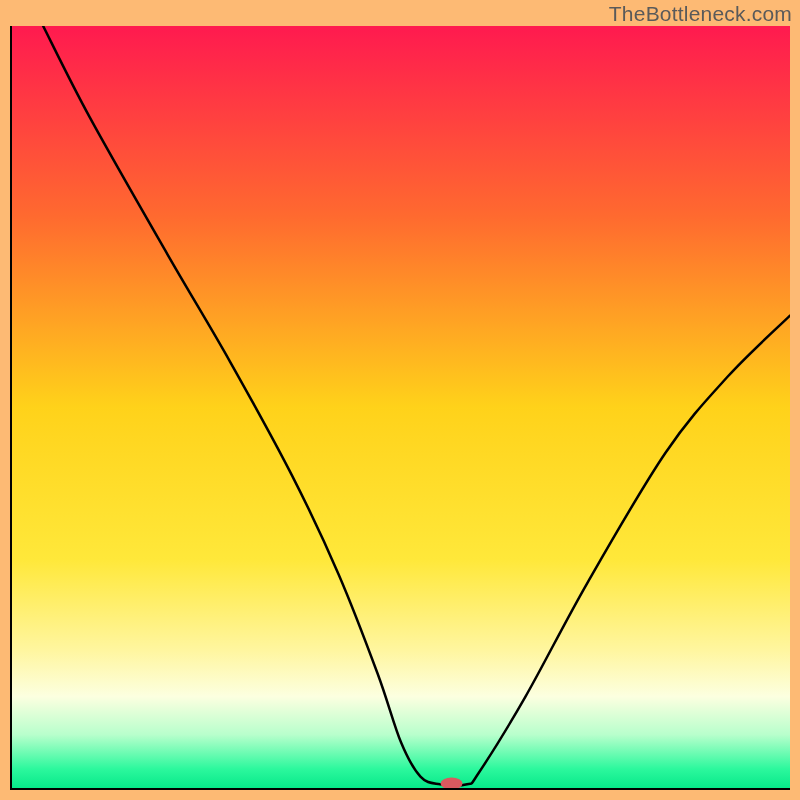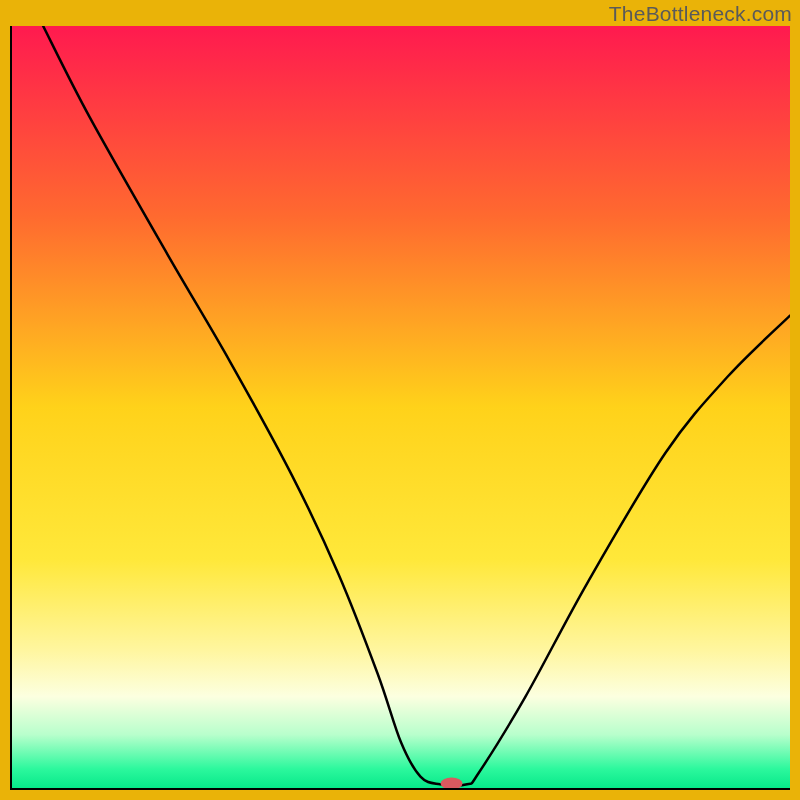--- a/index.html
+++ b/index.html
@@ -8,21 +8,21 @@
     width: 800px;
     height: 800px;
     overflow: hidden;
     background: #fff;
     font-family: Arial, Helvetica, sans-serif;
   }
   .frame {
     position: relative;
     width: 800px;
     height: 800px;
-    background: #eab308;
+    background: #fdba74;
     box-sizing: border-box;
   }
   .watermark {
     position: absolute;
     top: 2px;
     right: 8px;
     color: #5a5a5a;
     font-size: 21px;
     font-weight: 500;
     letter-spacing: 0.2px;

